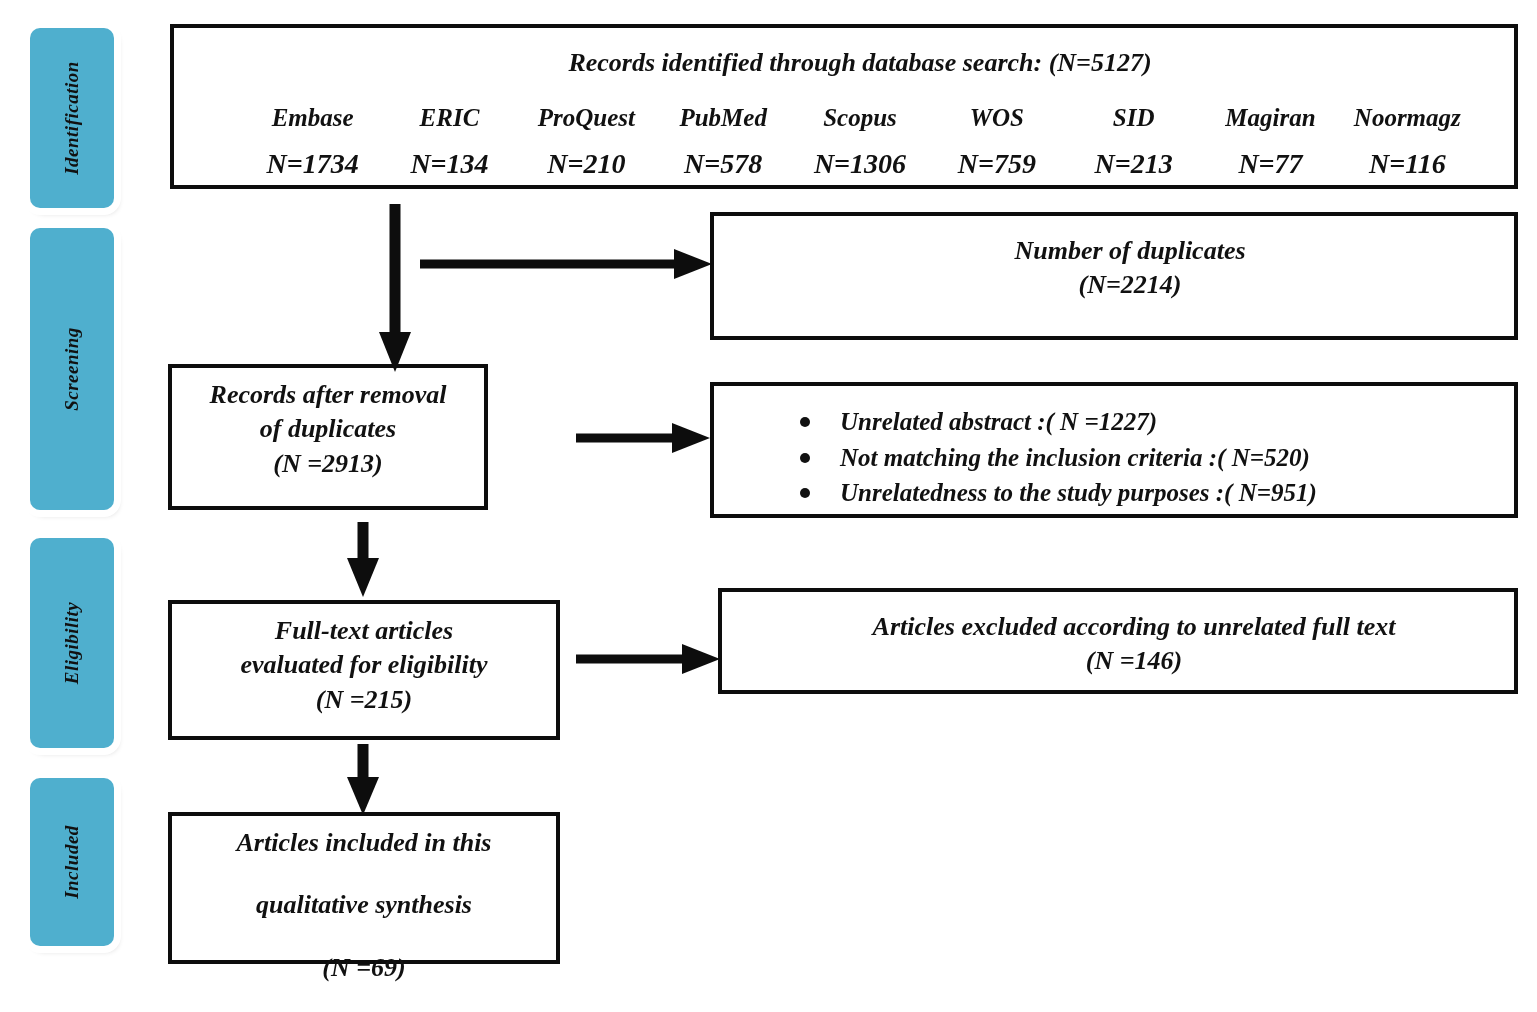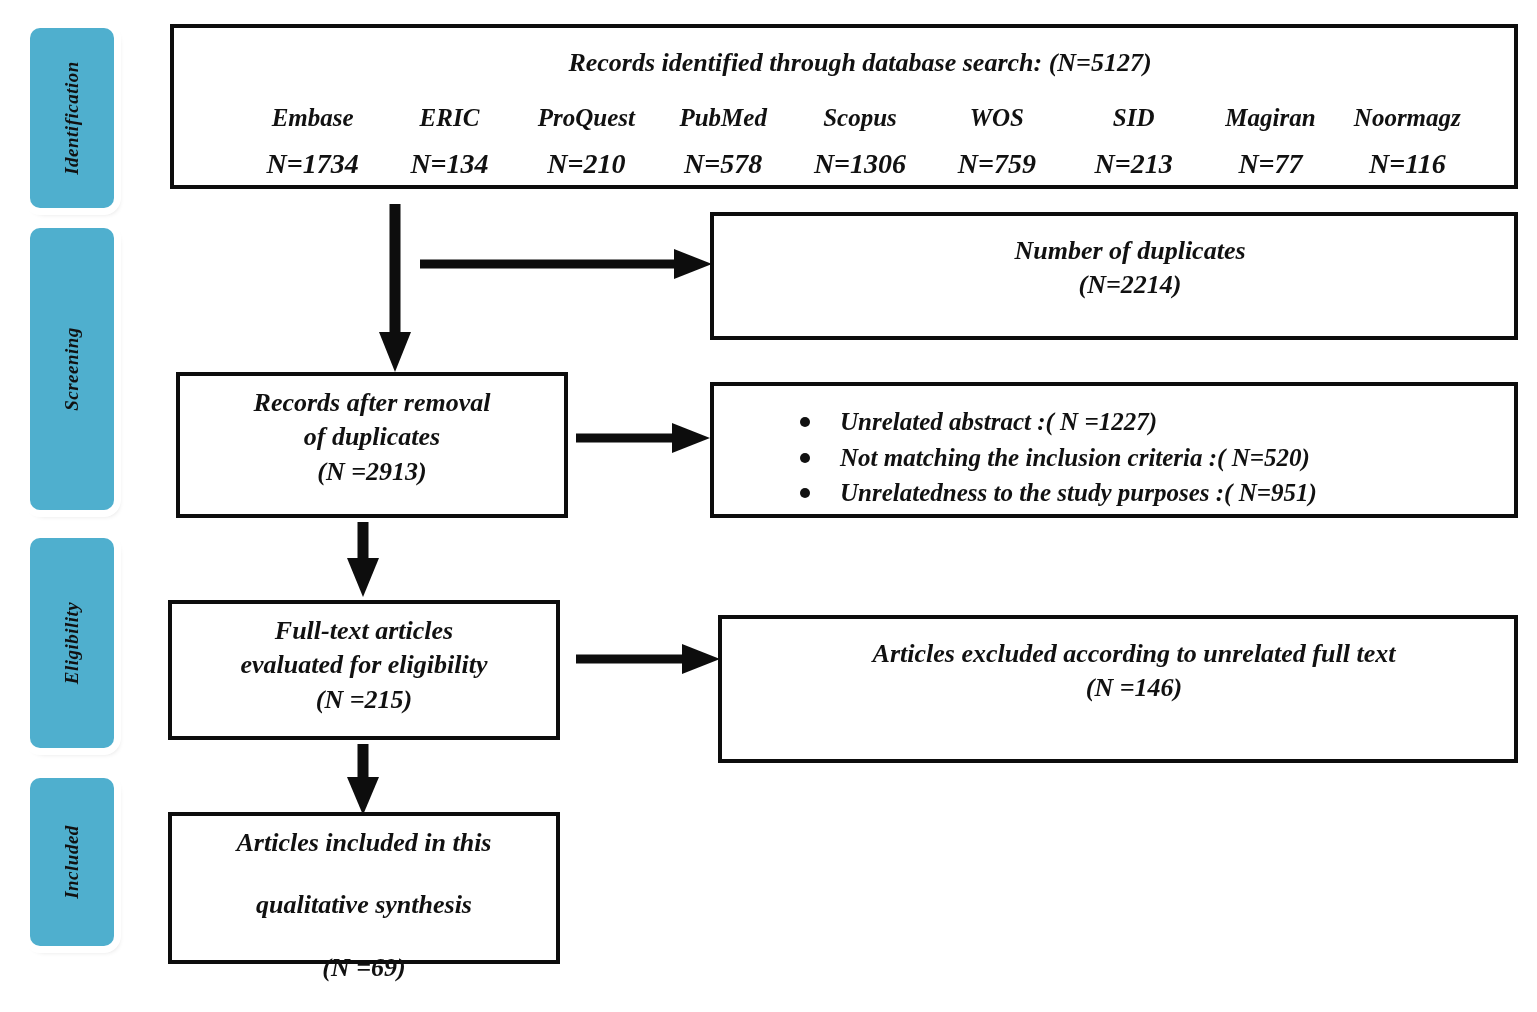--- a/index.html
+++ b/index.html
@@ -155,41 +155,41 @@
       <div class="source-count">N=77</div>
       <div class="source-count">N=116</div>
     </div>
   </div>
 
   <div class="flow-box pad-more" style="left:710px; top:212px; width:808px; height:128px;">
     <div class="box-line">Number of duplicates</div>
     <div class="box-line">(N=2214)</div>
   </div>
 
-  <div class="flow-box" style="left:168px; top:372px; width:392px; height:146px;margin-left:8px;">
+  <div class="flow-box" style="left:168px; top:364px; width:320px; height:146px;">
     <div class="box-line">Records after removal</div>
     <div class="box-line">of duplicates</div>
     <div class="box-line">(N =2913)</div>
   </div>
 
   <div class="flow-box" style="left:710px; top:382px; width:808px; height:136px;">
     <ul class="bullet-list">
       <li>Unrelated abstract :( N =1227)</li>
       <li>Not matching the inclusion criteria :( N=520)</li>
       <li>Unrelatedness to the study purposes :( N=951)</li>
     </ul>
   </div>
 
   <div class="flow-box" style="left:168px; top:600px; width:392px; height:140px;">
     <div class="box-line">Full-text articles</div>
     <div class="box-line">evaluated for eligibility</div>
     <div class="box-line">(N =215)</div>
   </div>
 
-  <div class="flow-box pad-more" style="left:718px; top:615px; width:800px; height:148px;">
+  <div class="flow-box pad-more" style="left:718px; top:588px; width:800px; height:106px;">
     <div class="box-line">Articles excluded according to unrelated full text</div>
     <div class="box-line">(N =146)</div>
   </div>
 
   <div class="flow-box" style="left:168px; top:812px; width:392px; height:152px;gap:28px;">
     <div class="box-line">Articles included in this</div>
     <div class="box-line">qualitative synthesis</div>
     <div class="box-line">(N =69)</div>
   </div>
 

